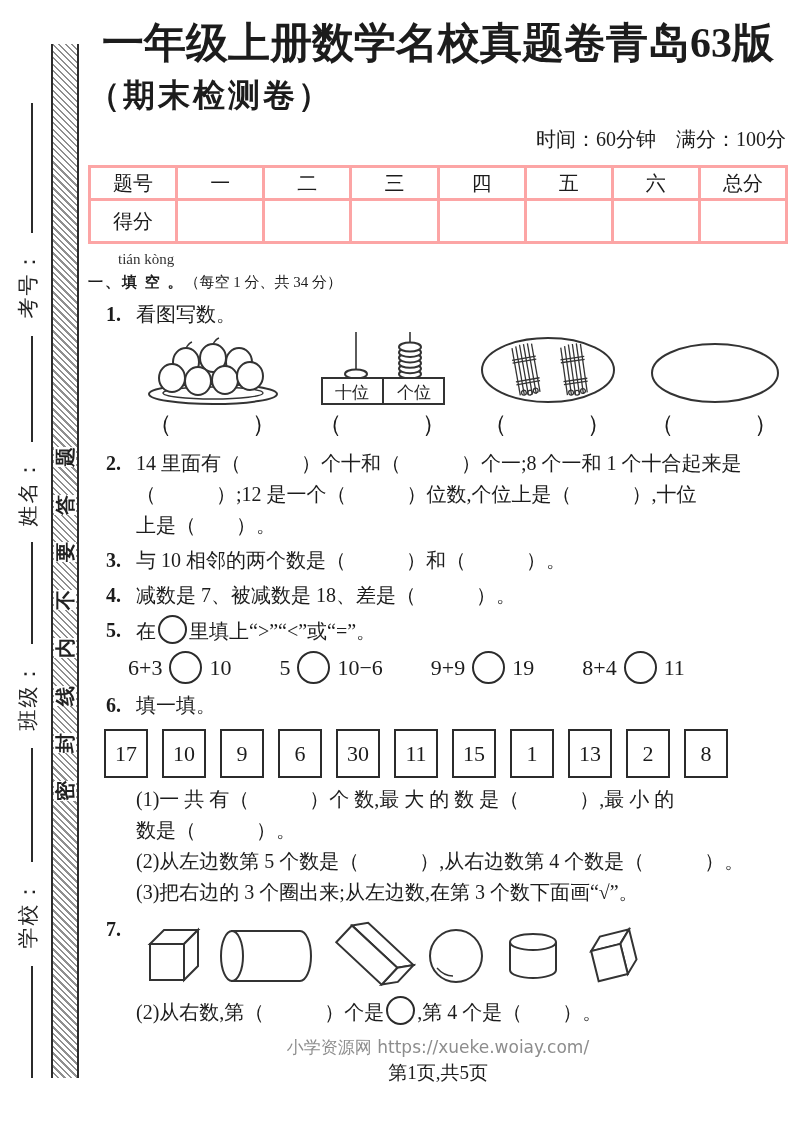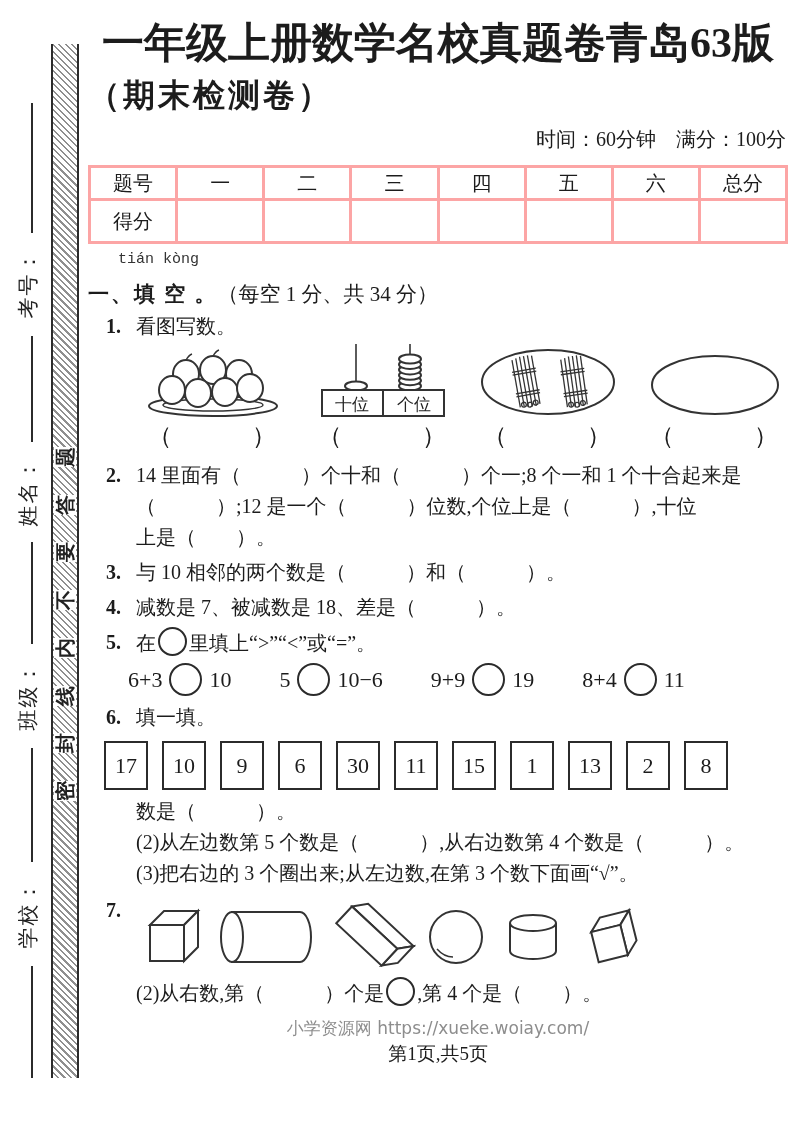--- a/index.html
+++ b/index.html
@@ -20,22 +20,22 @@
   
   .main{position:absolute;left:88px;top:0;width:700px}
   .title{margin:20px 0 0;text-align:center;font-size:42px;font-weight:900;line-height:1.1;letter-spacing:0}
   .subtitle{margin:8px 0 0;font-size:32px;font-weight:900;letter-spacing:3px}
   .meta{margin-top:8px;text-align:right;font-size:20px;padding-right:2px}
 
   table.score{width:100%;border-collapse:collapse;margin-top:12px;table-layout:fixed}
   .score td{border:3px solid #fca5a5;text-align:center;font-size:20px;height:30px;padding:0}
   .score tr.r2 td{height:40px}
 
-  .pinyin{margin:7px 0 0 30px;font-family:Liberation Mono, monospace;font-size:15px;color:#333}
-  .heading{font-size:21px;margin-top:13px;line-height:26px}
+  .pinyin{margin:7px 0 0 30px;font-family:Liberation Serif, serif;font-size:15px;color:#333}
+  .heading{font-size:15px;margin-top:1px;line-height:26px}
   .heading b{font-weight:900;letter-spacing:2px}
 
   .q{display:flex;font-size:20px;line-height:31px;padding-left:18px}
   .qnum{font-weight:700;width:30px;flex:none}
   .qbody{flex:1}
   .mt4{margin-top:4px}.mt6{margin-top:6px}.mt8{margin-top:8px}
 
   
   .figs{display:flex;align-items:flex-end;gap:30px;margin:2px 0 0 50px}
   .fig{display:flex;flex-direction:column;align-items:center}
@@ -276,20 +276,21 @@
       <span class="nbox">11</span>
       <span class="nbox">15</span>
       <span class="nbox">1</span>
       <span class="nbox">13</span>
       <span class="nbox">2</span>
       <span class="nbox">8</span>
     </div>
     <div class="q mt6">
       <span class="qnum"></span>
       <div class="qbody">
+        <div>(1)一 共 有（　　　）个 数,最 大 的 数 是（　　　）,最 小 的</div>
         <div>数是（　　　）。</div>
         <div>(2)从左边数第 5 个数是（　　　）,从右边数第 4 个数是（　　　）。</div>
         <div>(3)把右边的 3 个圈出来;从左边数,在第 3 个数下面画“√”。</div>
       </div>
     </div>
 
     <div class="q mt6">
       <span class="qnum">7.</span>
       <div class="qbody">
         <div class="shapes">

